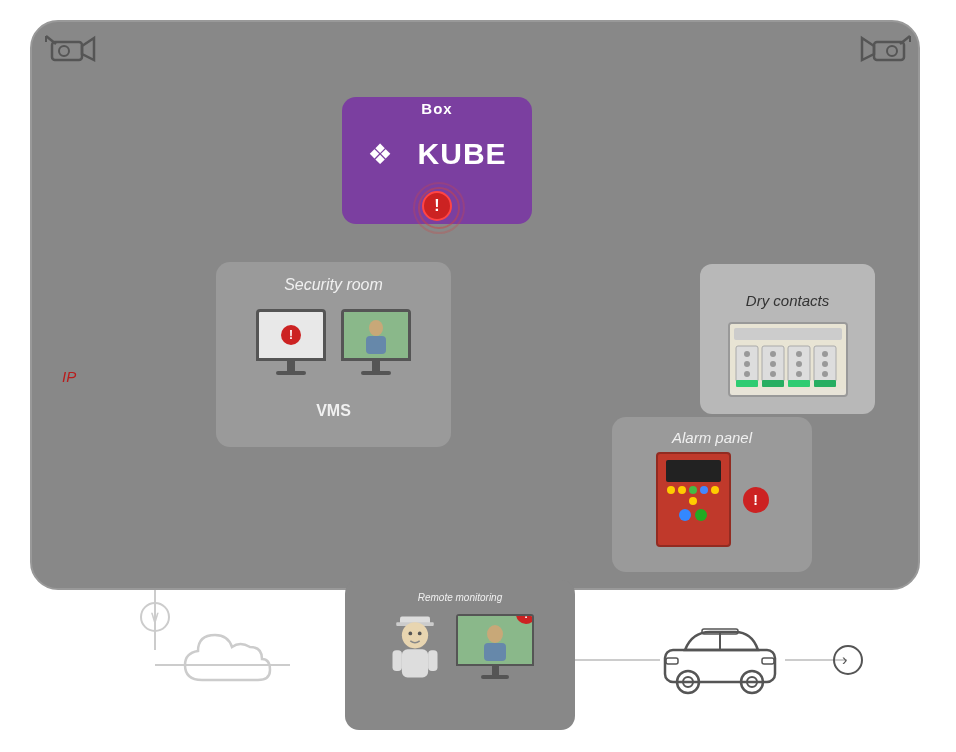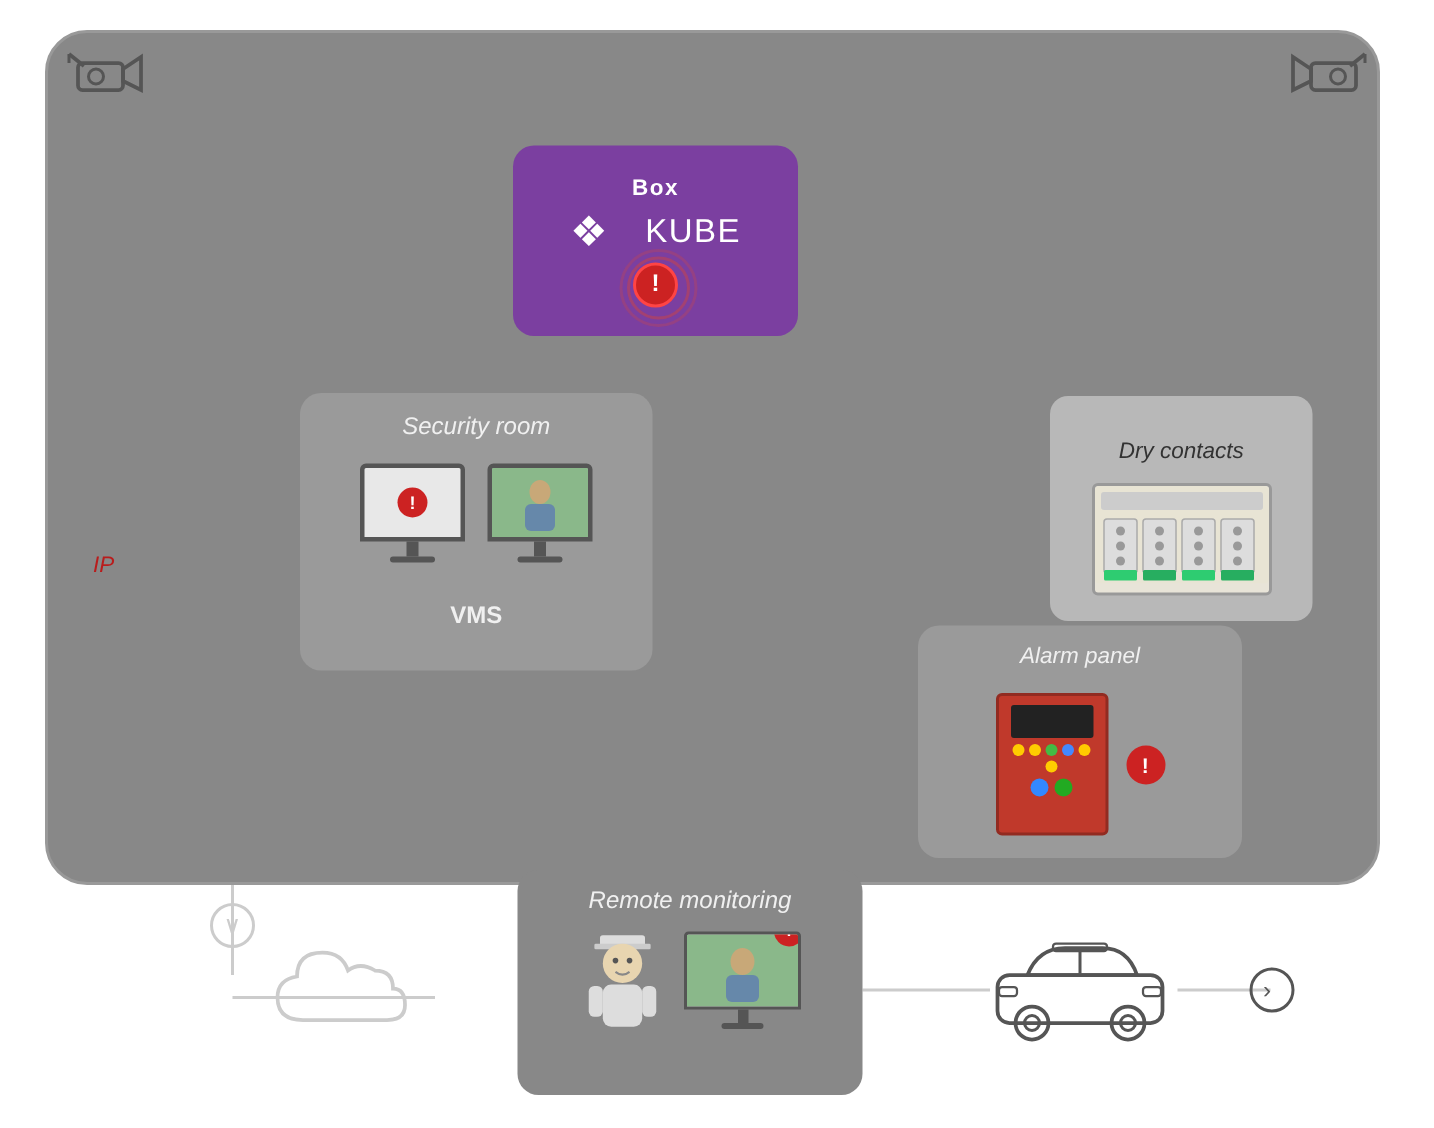--- a/index.html
+++ b/index.html
@@ -52,21 +52,21 @@
       top: 75px;
       left: 340px;
       width: 190px;
       height: 127px;
       background: #7B3FA0;
       border-radius: 14px;
       display: flex;
       flex-direction: column;
       align-items: center;
       justify-content: center;
-      gap: 4px;
+      gap: 20px;
       text-align: right;
     }
 
     .kube-box-label {
       color: white;
       font-size: 15px;
       font-weight: bold;
       letter-spacing: 1px;
     }
 
@@ -76,22 +76,22 @@
       gap: 6px;
     }
 
     .kube-icon {
       color: white;
       font-size: 28px;
     }
 
     .kube-text {
       color: white;
-      font-size: 22px;
-      font-weight: normal;
+      font-size: 30px;
+      font-weight: bold;
       letter-spacing: 1px;
       margin-left: 19px;
     }
 
     .alert-badge {
       width: 30px;
       height: 30px;
       background: #cc2222;
       border-radius: 50%;
       display: flex;
@@ -252,29 +252,29 @@
       padding-bottom: 6px;
       justify-content: center;
       gap: 4px;
     }
 
     
     .alarm-panel {
       position: absolute;
       top: 395px;
       left: 608px;
-      width: 216px;
+      width: 200px;
       height: 155px;
       background: #9a9a9a;
       border-radius: 14px;
       display: flex;
       flex-direction: column;
       align-items: center;
       padding: 12px 10px 10px;
-      gap: 16px;
+      gap: 6px;
     }
 
     .alarm-panel-title {
       color: #f0f0f0;
       font-size: 15px;
       font-style: italic;
     }
 
     .alarm-panel-content {
       display: flex;
@@ -338,21 +338,21 @@
       border-radius: 14px;
       display: flex;
       flex-direction: column;
       align-items: center;
       padding: 12px 10px 10px;
       gap: 6px;
     }
 
     .remote-monitoring-title {
       color: #f0f0f0;
-      font-size: 16px;
+      font-size: 10px;
       font-style: italic;
     }
 
     .remote-content {
       display: flex;
       align-items: center;
       gap: 10px;
     }
 
     
@@ -520,21 +520,21 @@
       <div class="kube-box-label">Box</div>
       <div class="kube-logo">
         <span class="kube-icon">❖</span>
         <span class="kube-text">KUBE</span>
       </div>
       <div class="alert-badge">
         <span>!</span>
       </div>
     </div>
 
-    <div class="security-room" style="position:absolute; top:240px; left:168px;">
+    <div class="security-room" style="position:absolute; top:240px; left:184px;">
       <div class="security-room-title">Security room</div>
       <div class="monitors-row">
 
         <div class="monitor">
           <div class="monitor-screen alert-screen">
             <div class="alert-small">!</div>
           </div>
           <div class="monitor-stand"></div>
           <div class="monitor-base"></div>
         </div>

